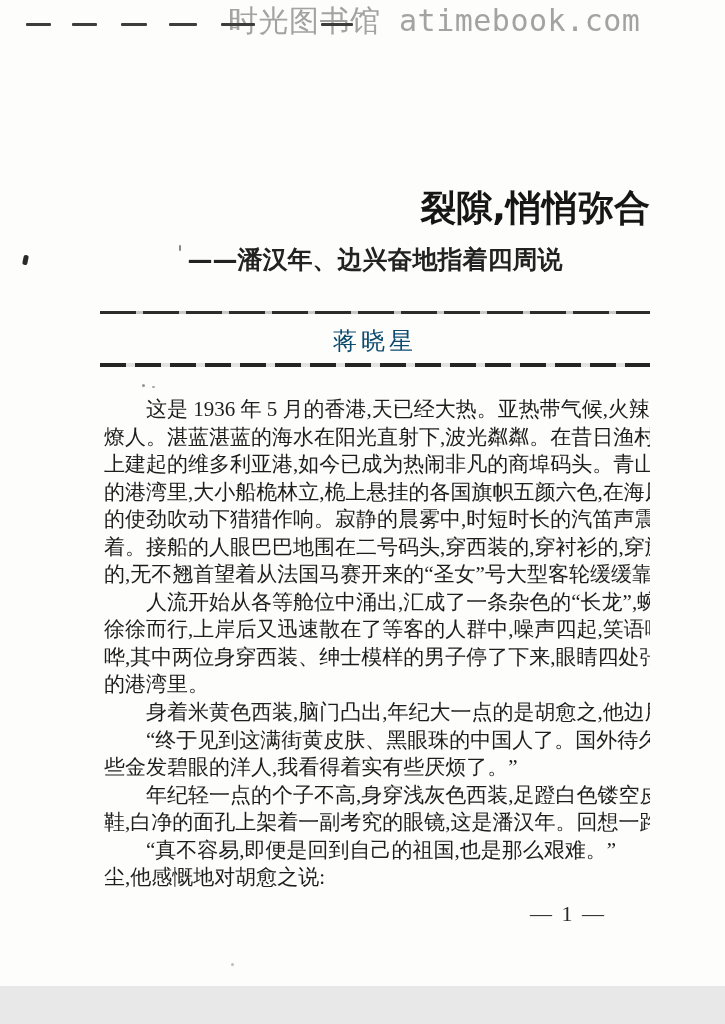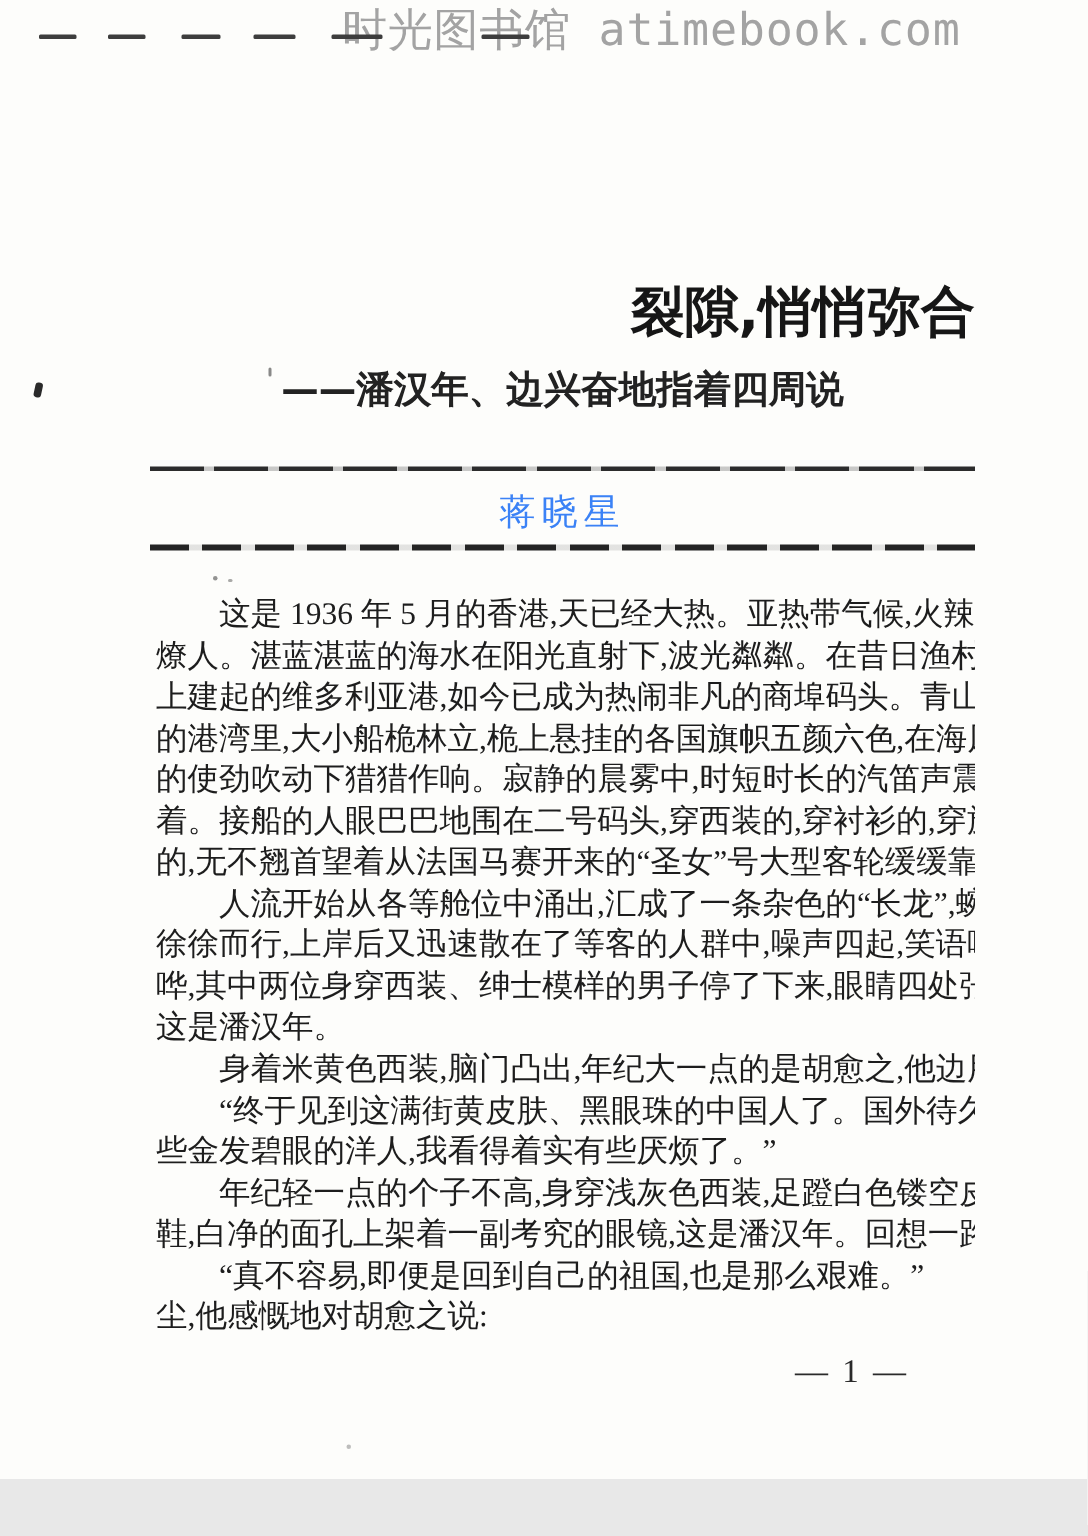--- a/index.html
+++ b/index.html
@@ -87,21 +87,21 @@
       rgba(36,36,36,0.12) 26px, rgba(36,36,36,0.12) 35px);
   }
   .author {
     position: absolute;
     left: 100px;
     width: 550px;
     top: 325px;
     text-align: center;
     font-size: 24px;
     letter-spacing: 4px;
-    color: #3b82f6;
+    color: #0c4a6e;
   }
 
   
   .bodytext {
     position: absolute;
     left: 104px;
     top: 396px;
     width: 546px;
     font-size: 21px;
     color: #1d1d1d;
@@ -169,21 +169,21 @@
     <div class="line ind">这是 1936 年 5 月的香港,天已经大热。亚热带气候,火辣辣般</div>
     <div class="line">燎人。湛蓝湛蓝的海水在阳光直射下,波光粼粼。在昔日渔村海滩</div>
     <div class="line">上建起的维多利亚港,如今已成为热闹非凡的商埠码头。青山环抱</div>
     <div class="line">的港湾里,大小船桅林立,桅上悬挂的各国旗帜五颜六色,在海风</div>
     <div class="line">的使劲吹动下猎猎作响。寂静的晨雾中,时短时长的汽笛声震颤</div>
     <div class="line">着。接船的人眼巴巴地围在二号码头,穿西装的,穿衬衫的,穿旗袍</div>
     <div class="line end">的,无不翘首望着从法国马赛开来的“圣女”号大型客轮缓缓靠岸。</div>
     <div class="line ind">人流开始从各等舱位中涌出,汇成了一条杂色的“长龙”,蜿蜒</div>
     <div class="line">徐徐而行,上岸后又迅速散在了等客的人群中,噪声四起,笑语喧</div>
     <div class="line">哗,其中两位身穿西装、绅士模样的男子停了下来,眼睛四处张望,</div>
-    <div class="line end">这是潘汉年。</div>
+    <div class="line end">的港湾里。</div>
     <div class="line ind">身着米黄色西装,脑门凸出,年纪大一点的是胡愈之,他边用</div>
     <div class="line ind">“终于见到这满街黄皮肤、黑眼珠的中国人了。国外待久了,那</div>
     <div class="line end">些金发碧眼的洋人,我看得着实有些厌烦了。”</div>
     <div class="line ind">年纪轻一点的个子不高,身穿浅灰色西装,足蹬白色镂空皮凉</div>
     <div class="line">鞋,白净的面孔上架着一副考究的眼镜,这是潘汉年。回想一路风</div>
     <div class="line ind end">“真不容易,即便是回到自己的祖国,也是那么艰难。”</div>
     <div class="line end">尘,他感慨地对胡愈之说:</div>
   </div>
 
   <div class="page-number">— 1 —</div>

